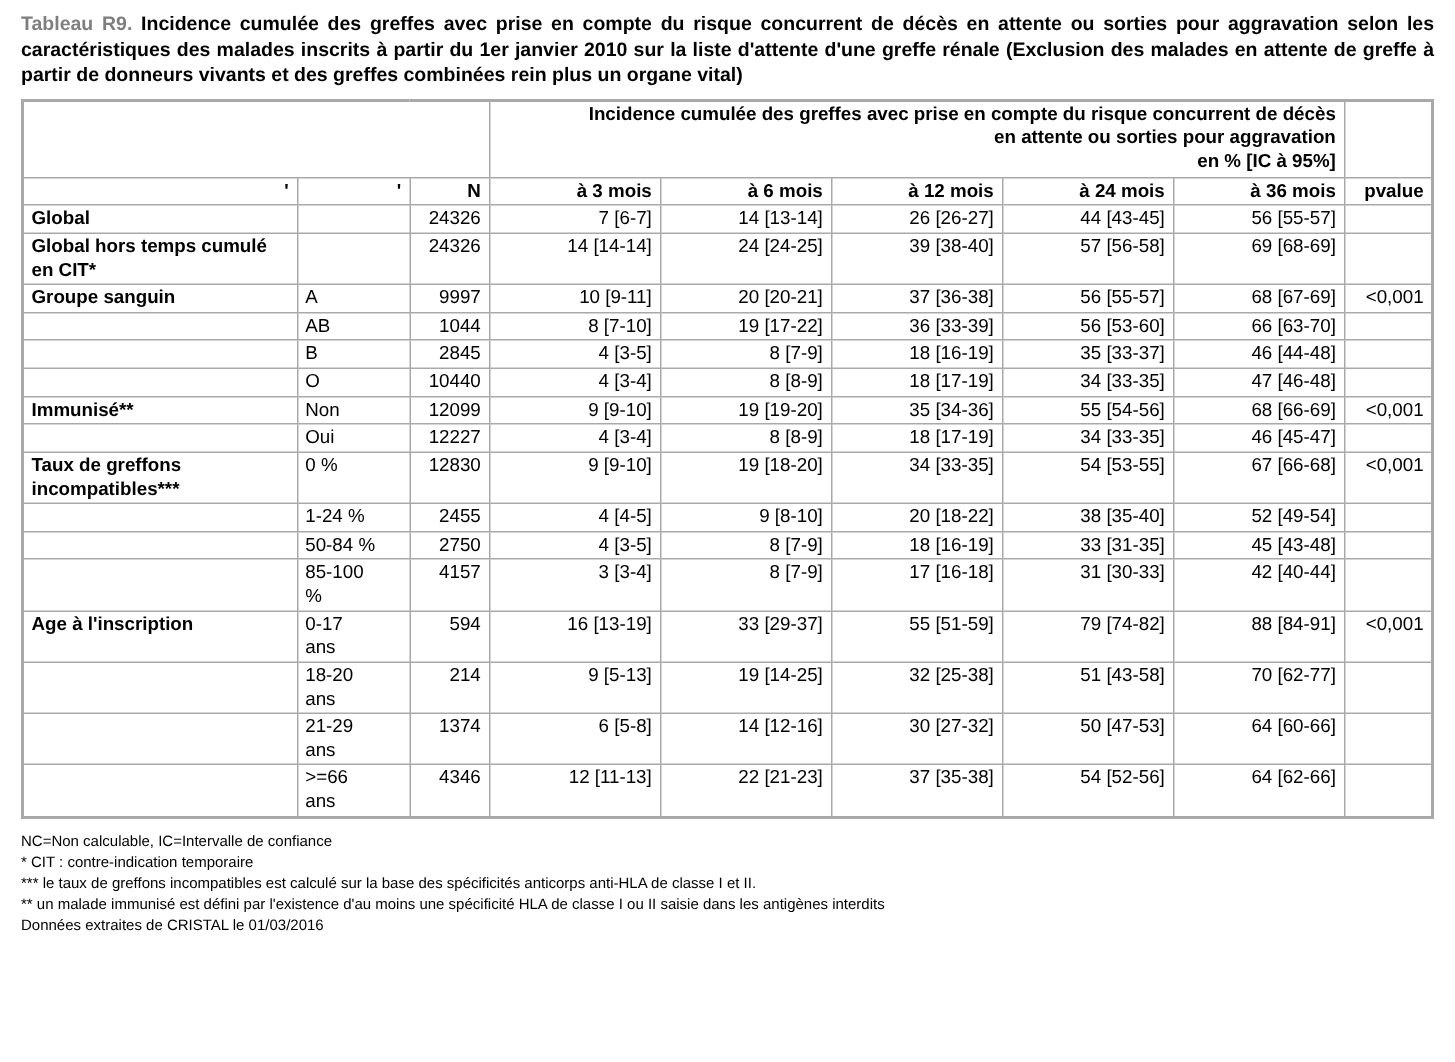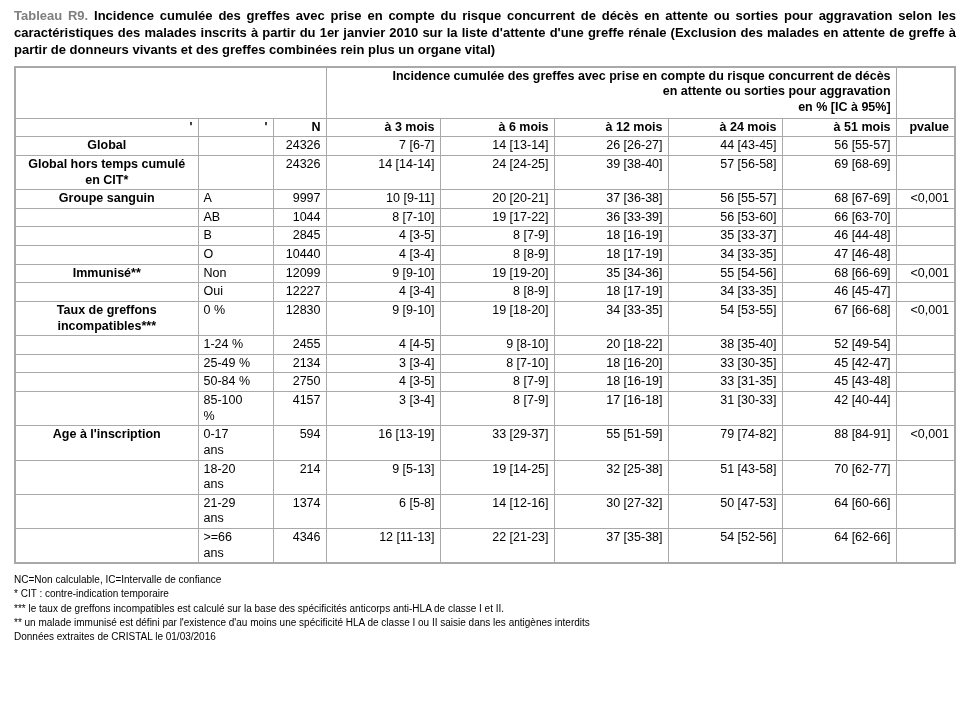--- a/index.html
+++ b/index.html
@@ -50,21 +50,21 @@
     font-weight: bold;
     text-align: right;
   }
   td.tick {
     font-weight: bold;
     text-align: right;
     font-size: 11px;
   }
   td.label {
     font-weight: bold;
-    text-align: center;
+    text-align: left;
   }
   td.sub {
     text-align: left;
     white-space: pre-line;
   }
   td.num { text-align: right; }
   .footnotes {
     margin-top: 9px;
     font-size: 10px;
     line-height: 1.42;
@@ -101,21 +101,21 @@
         <td class="group-empty"></td>
       </tr>
       <tr>
         <td class="tick">'</td>
         <td class="tick">'</td>
         <td class="colhead">N</td>
         <td class="colhead">à 3 mois</td>
         <td class="colhead">à 6 mois</td>
         <td class="colhead">à 12 mois</td>
         <td class="colhead">à 24 mois</td>
-        <td class="colhead">à 51 mois</td>
+        <td class="colhead">à 36 mois</td>
         <td class="colhead">pvalue</td>
       </tr>
     </thead>
     <tbody>
         <tr>
           <td class="label">Global</td>
           <td class="sub"></td>
           <td class="num">24326</td>
           <td class="num">7 [6-7]</td>
           <td class="num">14 [13-14]</td>
@@ -214,31 +214,20 @@
         </tr>
         <tr>
           <td class="label"></td>
           <td class="sub">1-24 %</td>
           <td class="num">2455</td>
           <td class="num">4 [4-5]</td>
           <td class="num">9 [8-10]</td>
           <td class="num">20 [18-22]</td>
           <td class="num">38 [35-40]</td>
           <td class="num">52 [49-54]</td>
-          <td class="num"></td>
-        </tr>
-        <tr>
-          <td class="label"></td>
-          <td class="sub">25-49 %</td>
-          <td class="num">2134</td>
-          <td class="num">3 [3-4]</td>
-          <td class="num">8 [7-10]</td>
-          <td class="num">18 [16-20]</td>
-          <td class="num">33 [30-35]</td>
-          <td class="num">45 [42-47]</td>
           <td class="num"></td>
         </tr>
         <tr>
           <td class="label"></td>
           <td class="sub">50-84 %</td>
           <td class="num">2750</td>
           <td class="num">4 [3-5]</td>
           <td class="num">8 [7-9]</td>
           <td class="num">18 [16-19]</td>
           <td class="num">33 [31-35]</td>

